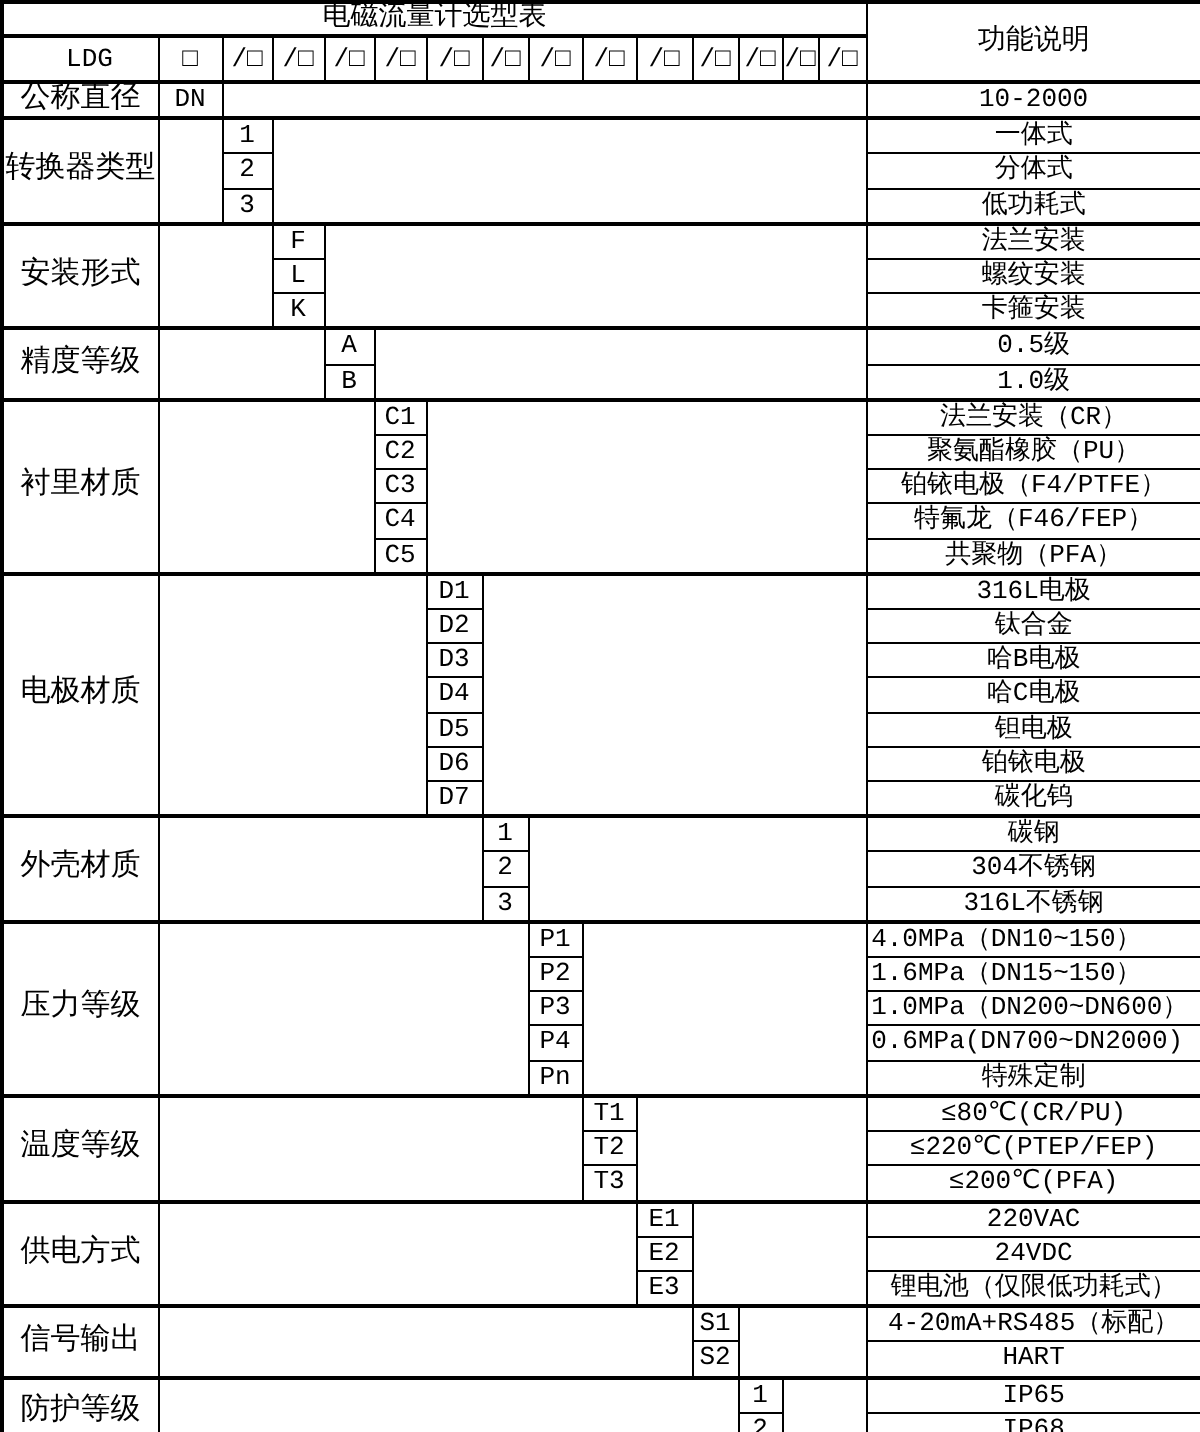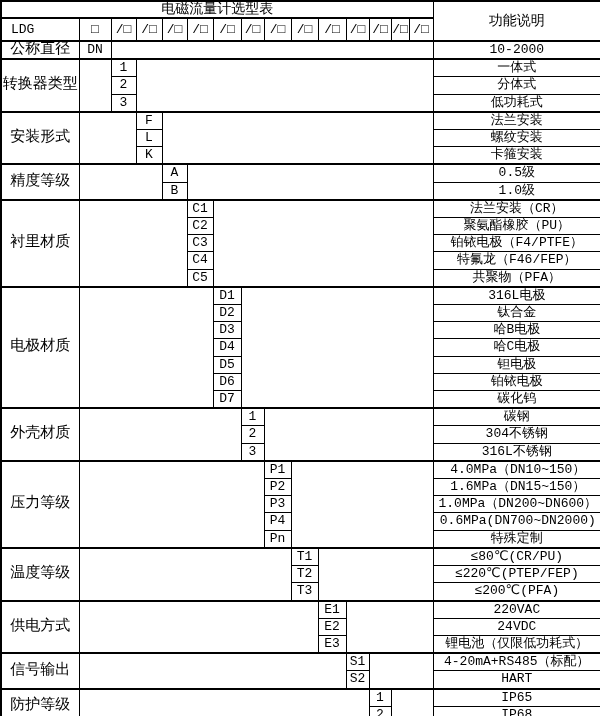--- a/index.html
+++ b/index.html
@@ -20,24 +20,24 @@
     overflow: hidden;
     white-space: nowrap;
     font-size: 13px;
     box-sizing: border-box;
   }
   tr.title-row td { height: 15px; line-height: 15px; font-size: 14px; }
   tr.model-row td { height: 21px; line-height: 21px; }
   tr.data-row td  { height: 16.2px; line-height: 16.2px; }
   .func-head { font-size: 14px; border-radius: 15px; }
   .label-cell { font-size: 15px; }
-  .model-cell { text-align: left; padding-left: 9px; margin-left: 36px; }
+  .model-cell { text-align: center; padding-left: 9px; margin-left: 36px; }
   .base-box-cell, .slot-cell { font-size: 13px; }
   .desc-cell { font-size: 13px; }
-  .desc-left { text-align: center; padding-left: 2px; }
+  .desc-left { text-align: left; padding-left: 2px; }
   .thick-top { border-top-width: 2px; }
   .spacer { background: #ffffff; }
 </style>
 </head>
 <body>
 
 <table id="selector-table">
     <colgroup>
       <col style="width: 78px;">
       <col style="width: 32px;">

